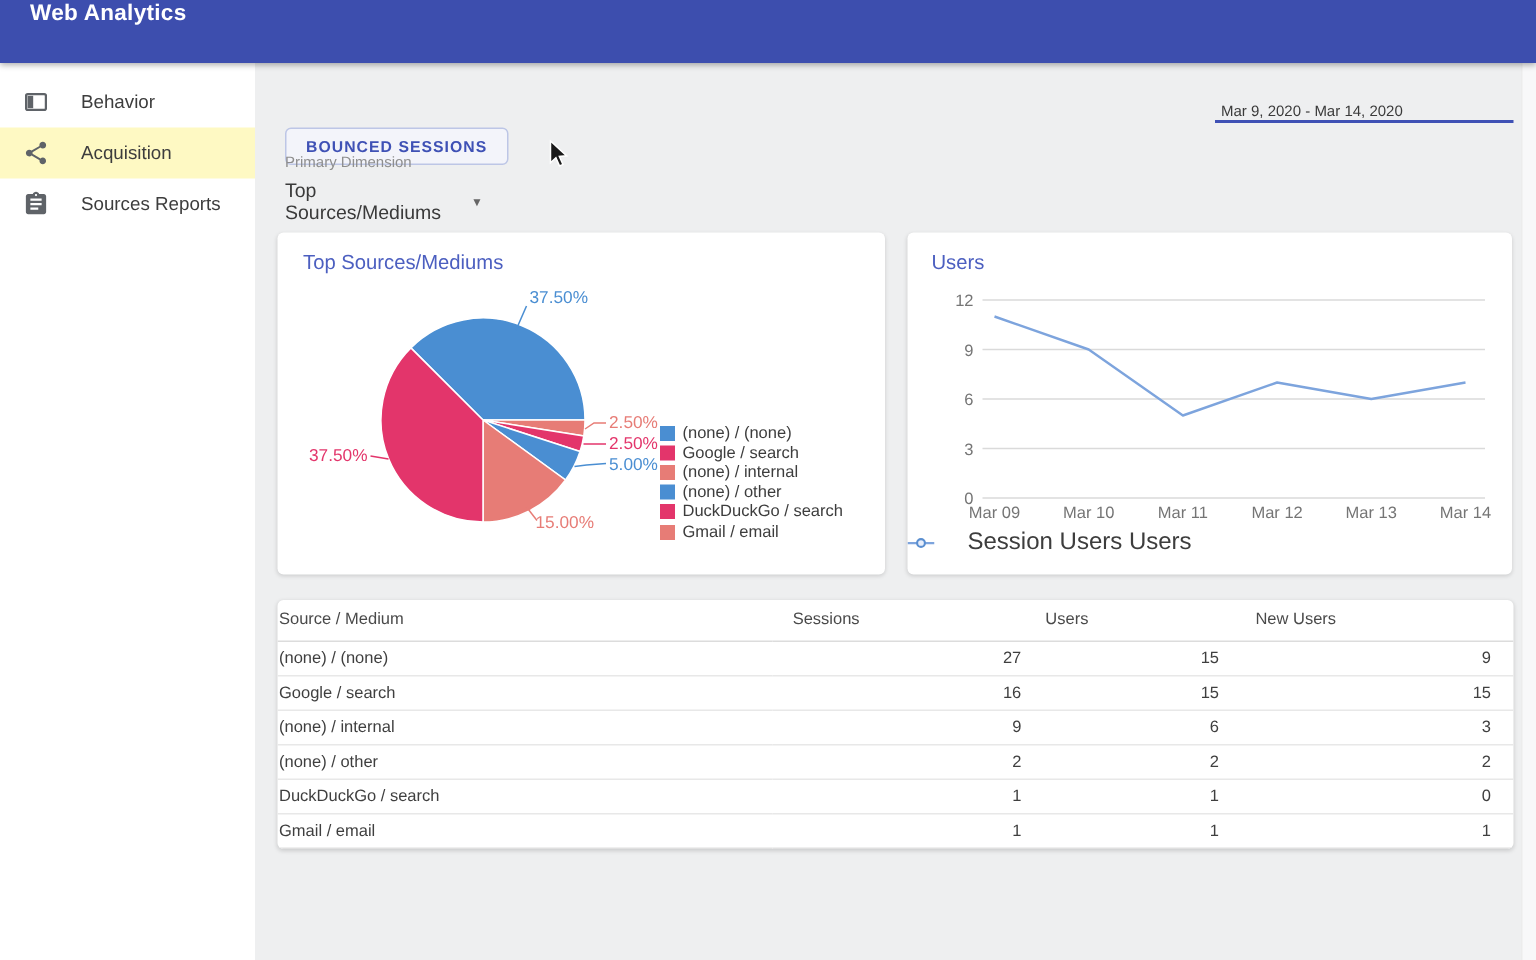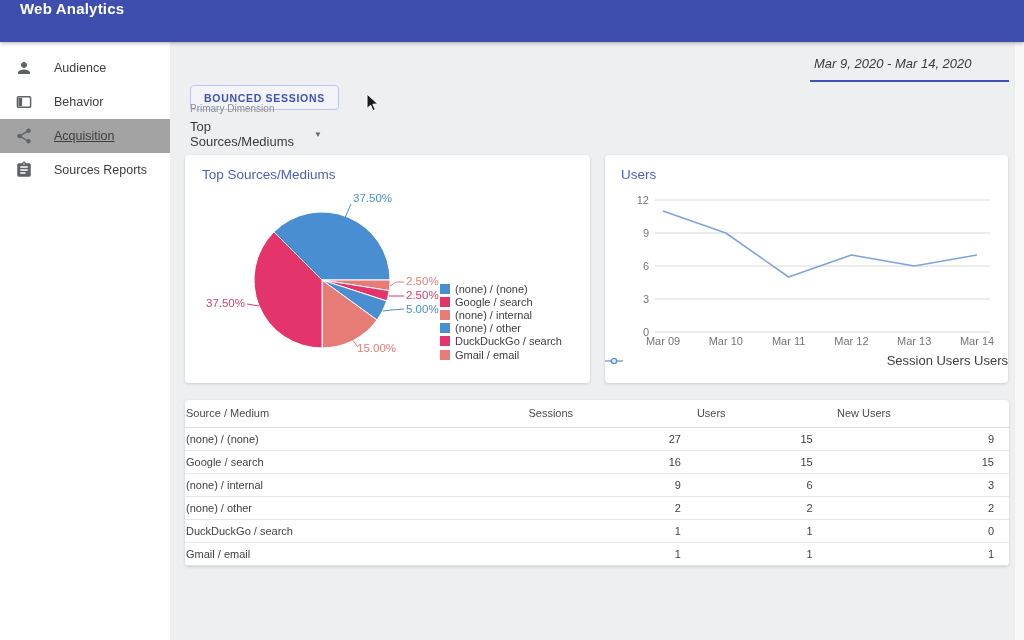--- a/index.html
+++ b/index.html
@@ -19,34 +19,34 @@
   .appbar .title { font-size:15px; font-weight:700; letter-spacing:.2px; }
   
   .sidebar {
     position:absolute; top:42px; left:0; width:170px; bottom:0;
     background:#fff; padding-top:9px; z-index:3;
   }
   .side-item {
     height:34px; display:flex; align-items:center; padding-left:15px;
     gap:21px; font-size:12.5px; color:#3d3d3d; cursor:pointer; white-space:nowrap;
   }
-  .side-item.active { background:#a3a3a3;text-decoration:underline; }
+  .side-item.active { background:#fef9c3; }
   .side-item svg { flex:0 0 18px; fill:#5f6368; }
   
   .content { position:absolute; top:42px; left:170px; width:844px; bottom:0; }
   .chip {
     position:absolute; left:20px; top:20px; height:25px; padding:0 13px;
     border:1px solid #bdc6e6; border-radius:4px; background:#f3f4fa;
     color:#3f51b5; font-size:10.5px; font-weight:700; letter-spacing:.7px;
     font-family:inherit; cursor:pointer;margin-top:23px;
   }
   .datefield {
     position:absolute; left:640px; top:14px; width:199px; height:26px;
-    border-bottom:2px solid #3f51b5; font-size:13px; color:#3a3a3a;
-    display:flex; align-items:flex-start; padding-left:4px; cursor:text; background:transparent;font-style:italic;
+    border-bottom:2px solid #3f51b5; font-size:10px; color:#3a3a3a;
+    display:flex; align-items:flex-end; padding-left:4px; cursor:text; background:transparent;
   }
   .dim-label { position:absolute; left:20px; top:61px; font-size:10px; color:#8e8e8e; }
   .dim-select {
     position:absolute; left:20px; top:77px; width:134px;
     border-bottom:1px solid #9e9e9e; padding-bottom:7px;
     font-size:13px; color:#3a3a3a; display:flex; justify-content:space-between;
     align-items:center; cursor:pointer;
   }
   .caret { font-size:8px; color:#666; padding-right:2px; }
   
@@ -57,21 +57,21 @@
   .card h3 { position:absolute; left:16px; top:12px; margin:0; font-size:13.5px; font-weight:500; color:#4c5fc0; z-index:2; }
   #pieCard h3 { left:17px; }
   .card svg.plot { position:absolute; left:0; top:0; }
   
   .legend { position:absolute; left:255px; top:127px; margin:0; padding:0; list-style:none; }
   .legend li { display:flex; align-items:center; height:13.2px; font-size:11px; color:#3d3d3d; white-space:nowrap; }
   .legend .sw { width:10px; height:10px; margin-right:5px; flex:0 0 10px; }
   
   .line-legend {
     position:absolute; left:0; right:0; top:198px; display:flex;
-    justify-content:space-between; align-items:center; gap:8px; font-size:13px; color:#3d3d3d;
+    justify-content:flex-start; align-items:center; gap:22px; font-size:16px; color:#3d3d3d;
   }
   
   table { border-collapse:collapse; width:100%; table-layout:fixed; font-size:11px; }
   th { height:27px; font-weight:500; color:#4a4a4a; border-bottom:1px solid #dcdcdc; }
   td { height:23px; color:#3f3f3f; border-bottom:1px solid #e8e8e8; }
   tr:last-child td { border-bottom:1px solid #e0e0e0; }
   th:first-child, td:first-child { text-align:left; padding-left:1px; }
   th:not(:first-child) { text-align:center; padding-right:110px; }
   td:not(:first-child) { text-align:right; padding-right:15px; }
   
@@ -83,28 +83,20 @@
   .cursor { position:absolute; left:364px; top:93px; z-index:20; pointer-events:none; }
 </style>
 </head>
 <body>
 
 <header class="appbar">
   <span class="title">Web Analytics</span>
 </header>
 
 <nav class="sidebar" id="sidebar">
-    <div class="side-item">
-      <span style="display: flex;">
-        <svg viewBox="0 0 24 24" width="18" height="18">
-          <path d="M12 12c2.21 0 4-1.79 4-4s-1.79-4-4-4-4 1.79-4 4 1.79 4 4 4zm0 2c-2.67 0-8 1.34-8 4v2h16v-2c0-2.66-5.33-4-8-4z"></path>
-        </svg>
-      </span>
-      <span>Audience</span>
-    </div>
     <div class="side-item">
       <span style="display: flex;">
         <svg viewBox="0 0 24 24" width="18" height="18">
           <rect x="3.2" y="5" width="17.6" height="14" rx="1.5" fill="none" stroke="#5f6368" stroke-width="2"></rect>
           <rect x="4.5" y="6.5" width="5" height="11"></rect>
         </svg>
       </span>
       <span>Behavior</span>
     </div>
     <div class="side-item active">

